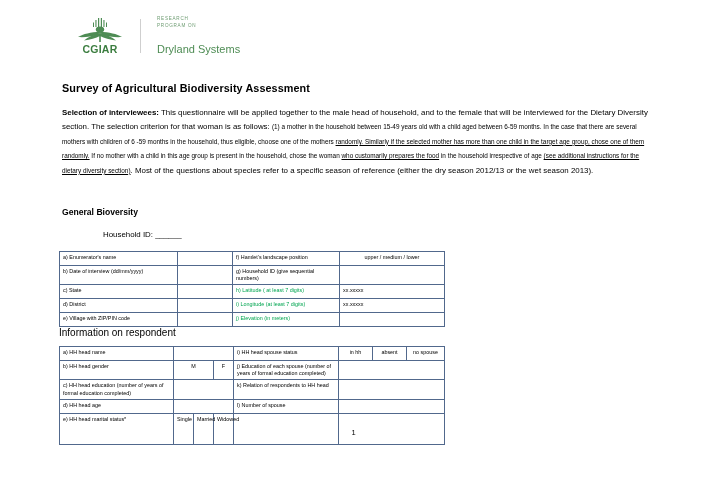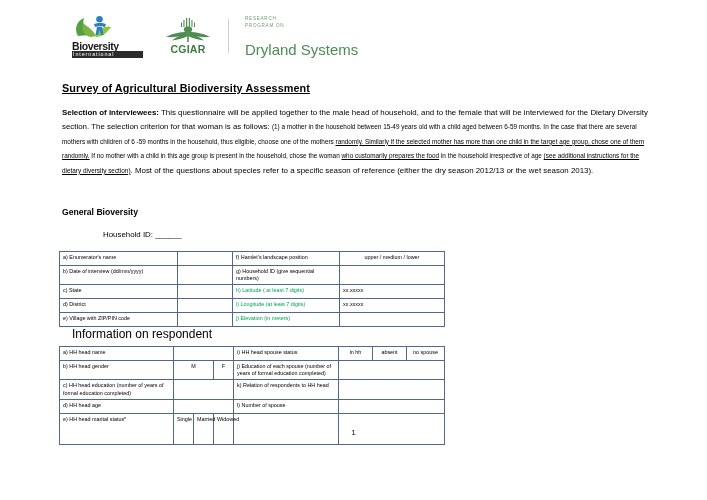--- a/index.html
+++ b/index.html
@@ -86,41 +86,40 @@
     color: #4e8c54;
   }
   .logo-dryland .small {
     font-size: 4.6px;
     letter-spacing: 0.75px;
     line-height: 6.2px;
     color: #6f9d73;
     text-transform: uppercase;
   }
   .logo-dryland .big {
-    font-size: 15px;
+    font-size: 11px;
     line-height: 13px;
     margin-top: 14px;
     color: #4e8c54;
   }
 
   
   .page {
     position: absolute;
     left: 0;
     top: 0;
     width: 707px;
   }
   .doc-title {
     position: absolute;
     left: 62px;
     top: 82px;
     font-size: 10.8px;
     font-weight: bold;
     letter-spacing: 0.1px;
-    text-decoration: underline;
   }
   .para {
     position: absolute;
     left: 62px;
     width: 590px;
     font-size: 7.9px;
     line-height: 14.4px;
     text-align: left;
   }
   .para b { font-weight: bold; text-align: center; }
@@ -140,22 +139,22 @@
   .hh-id {
     position: absolute;
     left: 62px;
     top: 230px;
     font-size: 7.9px;
     padding-left: 41px;
   }
 
   .sub-head {
     position: absolute;
-    left: 72px;
-    font-size: 12px;
+    left: 59px;
+    font-size: 10px;
   }
   .sub-resp { top: 327px; }
 
   
   table.form {
     position: absolute;
     border-collapse: collapse;
     table-layout: fixed;
     font-size: 5.4px;
     line-height: 7.2px;
@@ -184,34 +183,20 @@
     font-size: 7.5px;
   }
 </style>
 </head>
 <body>
 
 <div class="page">
 
   <div class="logo-band">
 
-    <div class="logo-bioversity">
-      <div class="mark">
-        <svg width="74" height="25" viewBox="0 0 74 25" xmlns="http://www.w3.org/2000/svg">
-          <path d="M6 21 C2 15, 4 6, 12 3 C10 10, 12 16, 18 20 Z" fill="#55a046"></path>
-          <path d="M19 22 C13 21, 9 15, 11 8 C16 12, 21 15, 24 21 Z" fill="#7cb342"></path>
-          <path d="M23 21 C26 14, 33 10, 39 12 C35 18, 30 22, 24 22 Z" fill="#8cc63f"></path>
-          <circle cx="27.5" cy="4.2" r="3.3" fill="#2e7fc1"></circle>
-          <path d="M22 9 C25 7.5, 31 7.5, 34 9 L33 12 C30 11, 26 11, 23 12 Z" fill="#2e7fc1"></path>
-          <path d="M25 12 L23.5 20 L26 20 L27.5 14.5 L29 20 L31.5 20 L30 12 Z" fill="#2e7fc1"></path>
-        </svg>
-      </div>
-      <div class="wordmark">Bioversity</div>
-      <div class="subword">International</div>
-    </div>
 
     <div class="logo-cgiar">
       <div class="mark">
         <svg width="44" height="27" viewBox="0 0 44 27" xmlns="http://www.w3.org/2000/svg">
           <g fill="#4e8c54">
             <rect x="20" y="1" width="1.2" height="9"></rect>
             <rect x="22.8" y="1" width="1.2" height="9"></rect>
             <rect x="17.4" y="3" width="1.1" height="7"></rect>
             <rect x="25.4" y="3" width="1.1" height="7"></rect>
             <rect x="15" y="5.5" width="1" height="4.5"></rect>

